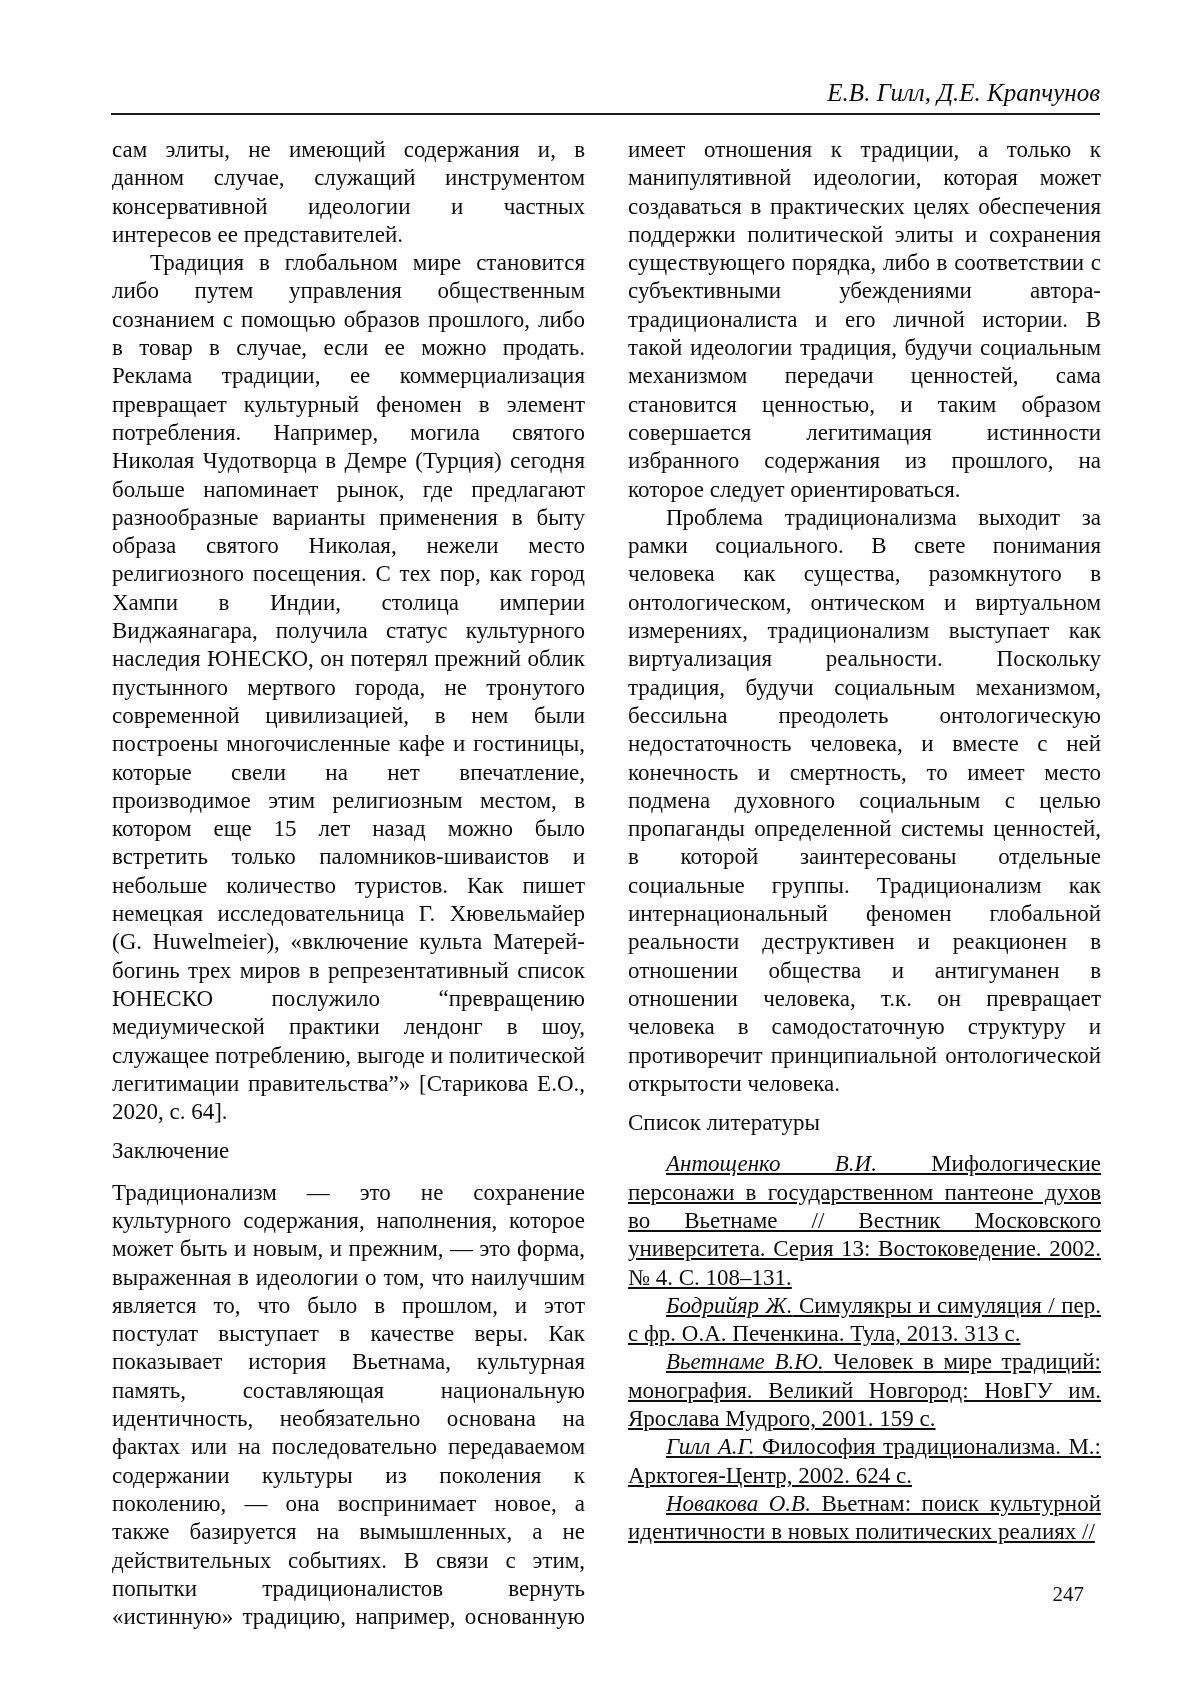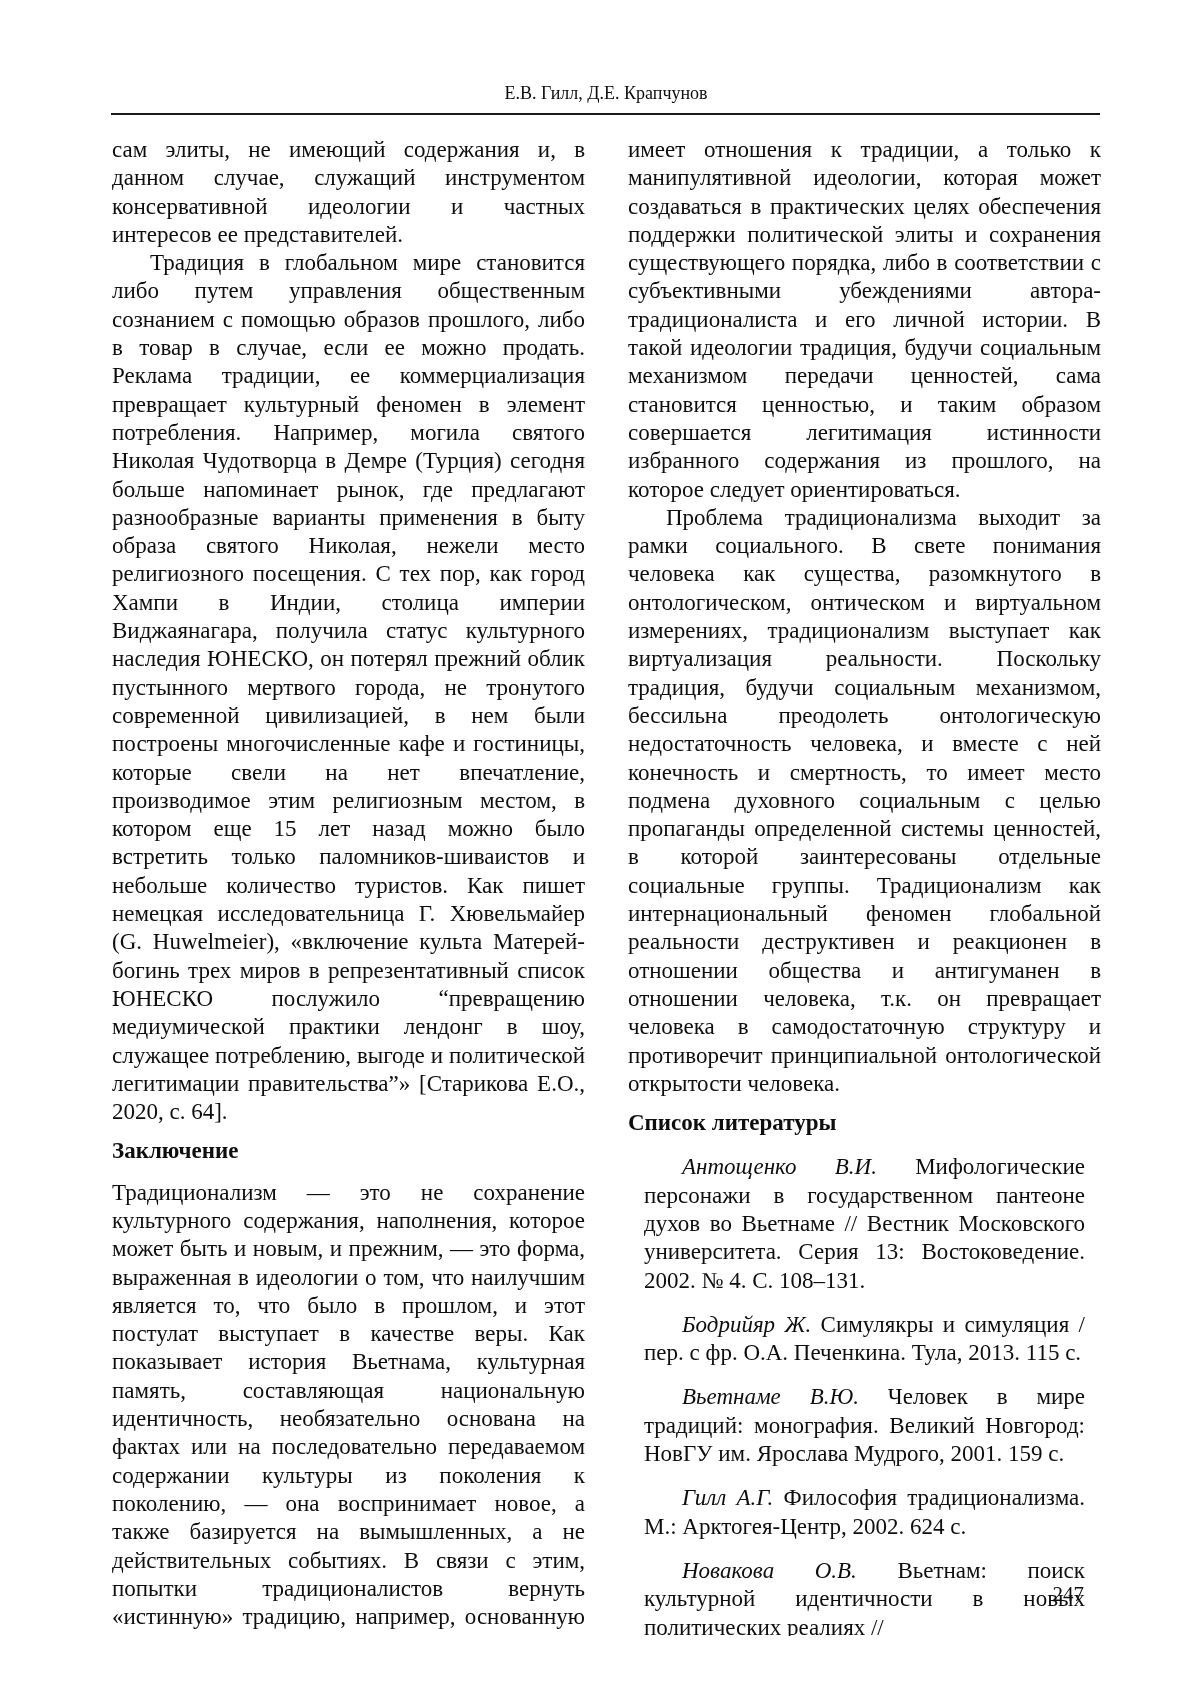--- a/index.html
+++ b/index.html
@@ -14,22 +14,23 @@
     background: #ffffff;
     color: #0e0e0e;
     font-family: "Liberation Serif", "DejaVu Serif", serif;
     overflow: hidden;
   }
   .running-head {
     position: absolute;
     left: 112px;
     top: 78px;
     width: 988px;
-    text-align: center;
-    font-size: 18px;
+    text-align: right;
+    font-style: italic;
+    font-size: 25px;
     line-height: 30px;
     white-space: nowrap;
   }
   .head-rule {
     position: absolute;
     left: 111px;
     top: 113px;
     width: 989px;
     height: 0;
     border-top: 2px solid #1a1a1a;
@@ -57,27 +58,28 @@
     margin: 0;
     padding: 0;
   }
   .indent {
     text-indent: 38px;
   }
   .section-heading {
     margin: 11px 0 13px 0;
     padding: 0;
     font-size: 23px;
-    font-weight: bold;
+    font-weight: normal;
     text-align: left;
   }
   .ref {
-    margin: 16px;
+    margin: 0;
     padding: 0;
     text-indent: 38px;
+    text-decoration: underline;
   }
   .ref-author {
     font-style: italic;
   }
   .page-number {
     position: absolute;
     top: 1580px;
     left: 112px;
     width: 972px;
     text-align: right;
@@ -105,21 +107,21 @@
 
     <div class="col" lang="ru">
       <p class="body-p">имеет отношения к традиции, а только к манипулятивной идеологии, которая может создаваться в практических целях обеспечения поддержки политической элиты и сохранения существующего порядка, либо в соответствии с субъективными убеждениями автора-традиционалиста и его личной истории. В такой идеологии традиция, будучи социальным механизмом передачи ценностей, сама становится ценностью, и таким образом совершается легитимация истинности избранного содержания из прошлого, на которое следует ориентироваться.</p>
       <p class="body-p indent">Проблема традиционализма выходит за рамки социального. В свете понимания человека как существа, разомкнутого в онтологическом, онтическом и виртуальном измерениях, традиционализм выступает как виртуализация реальности. Поскольку традиция, будучи социальным механизмом, бессильна преодолеть онтологическую недостаточность человека, и вместе с ней конечность и смертность, то имеет место подмена духовного социальным с целью пропаганды определенной системы ценностей, в которой заинтересованы отдельные социальные группы. Традиционализм как интернациональный феномен глобальной реальности деструктивен и реакционен в отношении общества и антигуманен в отношении человека, т.к. он превращает человека в самодостаточную структуру и противоречит принципиальной онтологической открытости человека.</p>
       <h2 class="section-heading">Список литературы</h2>
 
       <p class="ref">
         <span class="ref-author">Антощенко В.И.</span><span> Мифологические персонажи в государственном пантеоне духов во Вьетнаме // Вестник Московского университета. Серия 13: Востоковедение. 2002. № 4. С. 108–131.</span>
       </p>
       <p class="ref">
-        <span class="ref-author">Бодрийяр Ж.</span><span> Симулякры и симуляция / пер. с фр. О.А. Печенкина. Тула, 2013. 115 с.</span>
+        <span class="ref-author">Бодрийяр Ж.</span><span> Симулякры и симуляция / пер. с фр. О.А. Печенкина. Тула, 2013. 313 с.</span>
       </p>
       <p class="ref">
         <span class="ref-author">Вьетнаме В.Ю.</span><span> Человек в мире традиций: монография. Великий Новгород: НовГУ им. Ярослава Мудрого, 2001. 159 с.</span>
       </p>
       <p class="ref">
         <span class="ref-author">Гилл А.Г.</span><span> Философия традиционализма. М.: Арктогея-Центр, 2002. 624 с.</span>
       </p>
       <p class="ref">
         <span class="ref-author">Новакова О.В.</span><span> Вьетнам: поиск культурной идентичности в новых политических реалиях //</span>
       </p>

